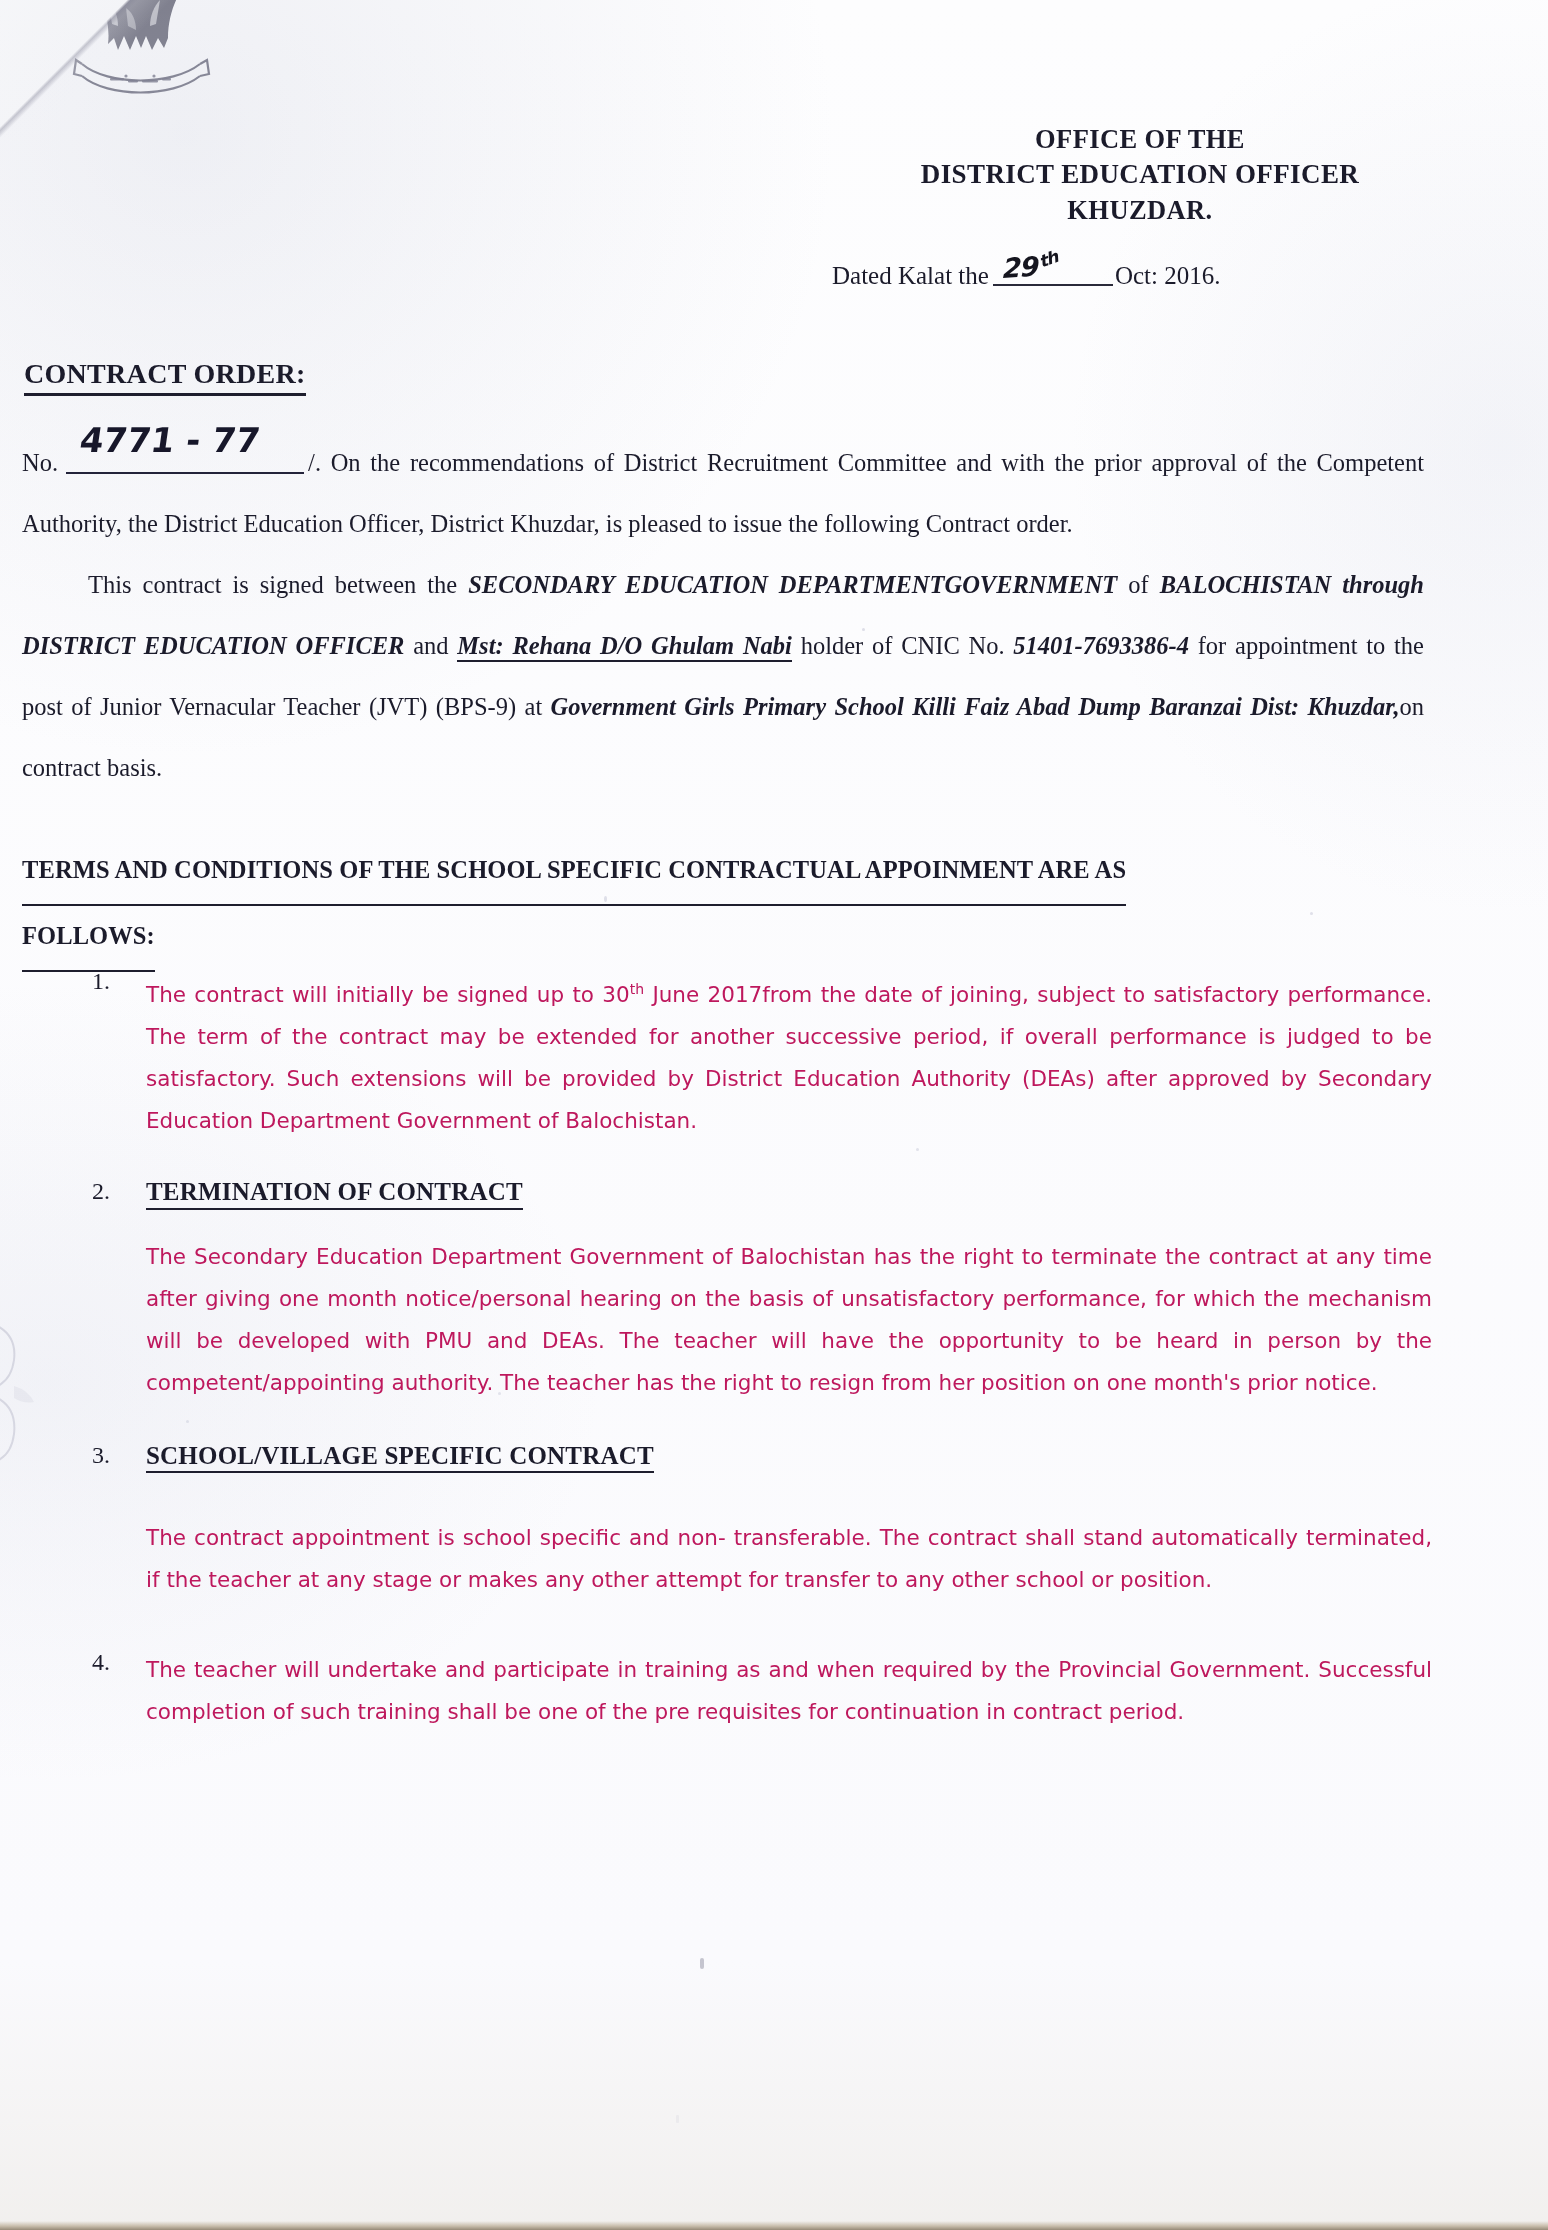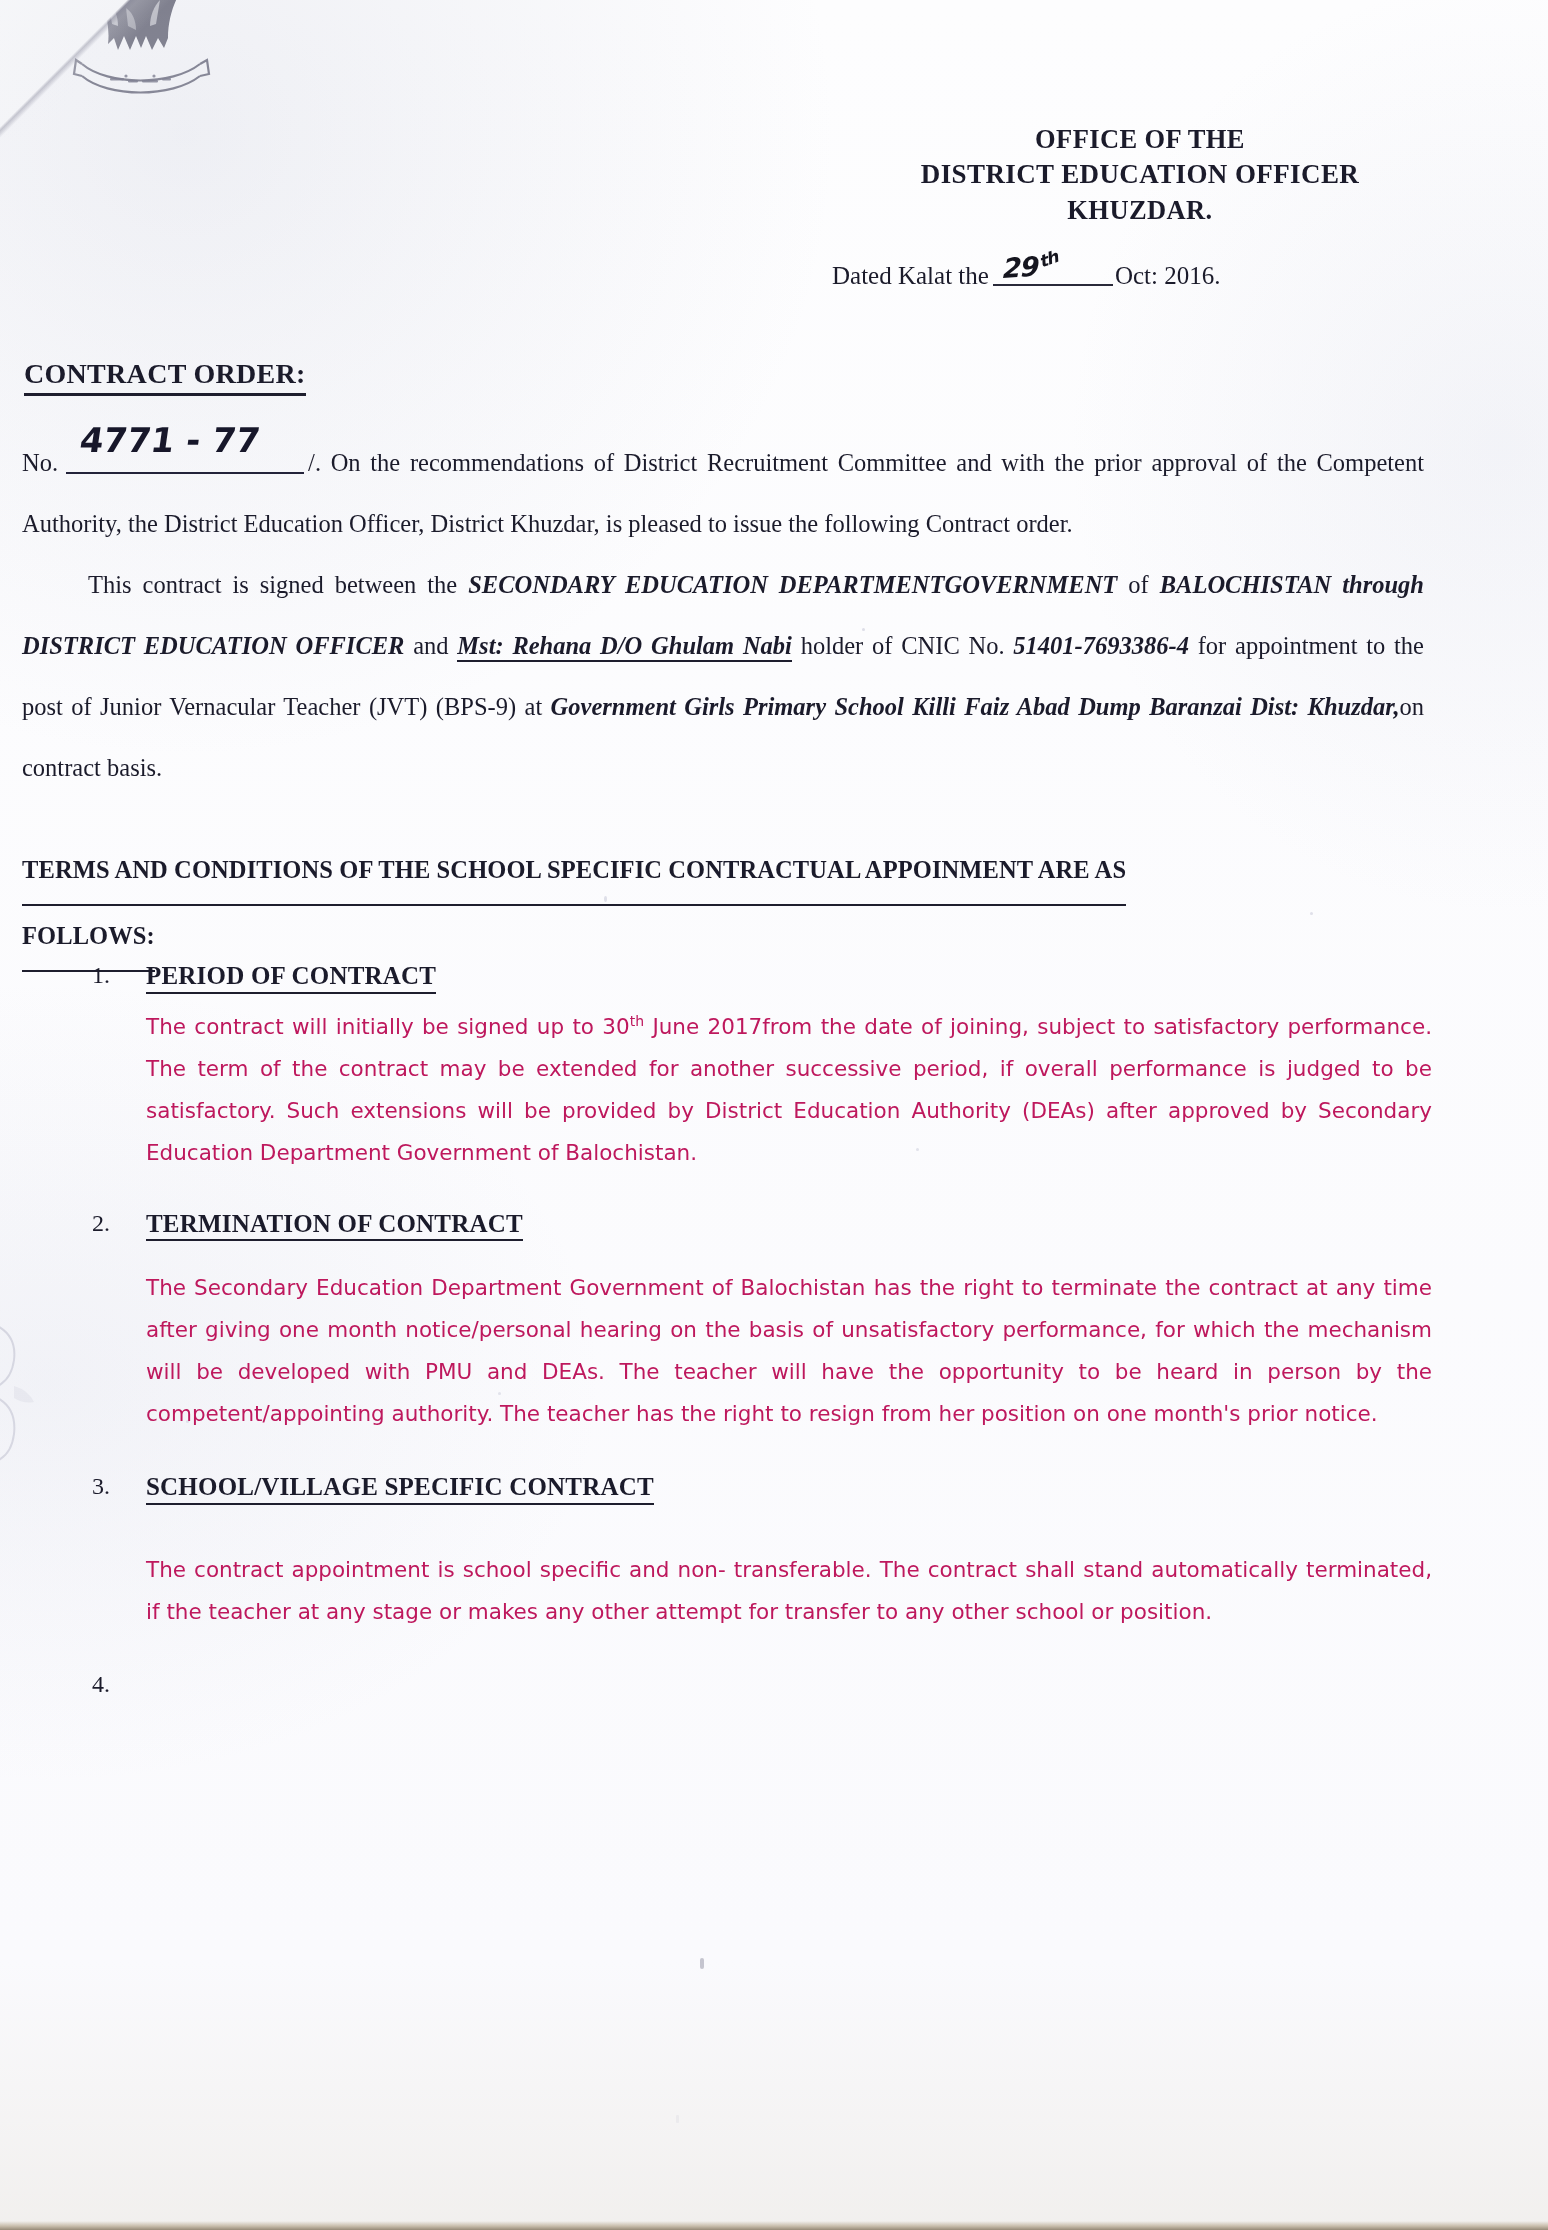--- a/index.html
+++ b/index.html
@@ -347,38 +347,38 @@
 
   <div class="terms-head">
     <span>TERMS AND CONDITIONS OF THE SCHOOL SPECIFIC CONTRACTUAL APPOINMENT ARE AS</span><br>
     <span>FOLLOWS:</span>
   </div>
 
   <div class="clauses">
 
     <div class="clause c1">
       <span class="num">1.</span>
-      <h3><span>PERIOD OF CONTRACT</span></h3>
       <div class="ctext"><span>The contract will initially be signed up to 30</span><sup>th</sup><span> June 2017from the date of joining, subject to satisfactory performance. The term of the contract may be extended for another successive period, if overall performance is judged to be satisfactory. Such extensions will be provided by District Education Authority (DEAs) after approved by Secondary Education Department Government of Balochistan.</span></div>
     </div>
 
     <div class="clause c2">
       <span class="num">2.</span>
       <h3><span>TERMINATION OF CONTRACT</span></h3>
       <div class="ctext">The Secondary Education Department Government of Balochistan has the right to terminate the contract at any time after giving one month notice/personal hearing on the basis of unsatisfactory performance, for which the mechanism will be developed with PMU and DEAs.  The teacher will have the opportunity to be heard in person by the competent/appointing authority. The teacher has the right to resign from her position on one month's prior notice.</div>
     </div>
 
     <div class="clause c3">
       <span class="num">3.</span>
       <h3><span>SCHOOL/VILLAGE SPECIFIC CONTRACT</span></h3>
       <div class="ctext">The contract appointment is school specific and non- transferable. The contract shall stand automatically terminated, if the teacher at any stage or makes any other attempt for transfer to any other school or position.</div>
     </div>
 
     <div class="clause c4">
       <span class="num">4.</span>
+      <div class="ctext">The teacher will undertake and participate in training as and when required by the Provincial Government. Successful completion of such training shall be one of the pre requisites for continuation in contract period.</div>
     </div>
 
   </div>
 
   <div class="speck" style="left:700px; top:1958px; width:4px; height:11px; border-radius:2px; background:#3a3a55;"></div>
   <div class="speck" style="left:676px; top:2115px; width:3px; height:8px; border-radius:1px;"></div>
   <div class="speck" style="left:498px; top:1392px; width:3px; height:3px;"></div>
   <div class="speck" style="left:862px; top:628px; width:3px; height:3px;"></div>
   <div class="speck" style="left:1310px; top:912px; width:3px; height:3px;"></div>
   <div class="speck" style="left:604px; top:896px; width:3px; height:6px;"></div>

